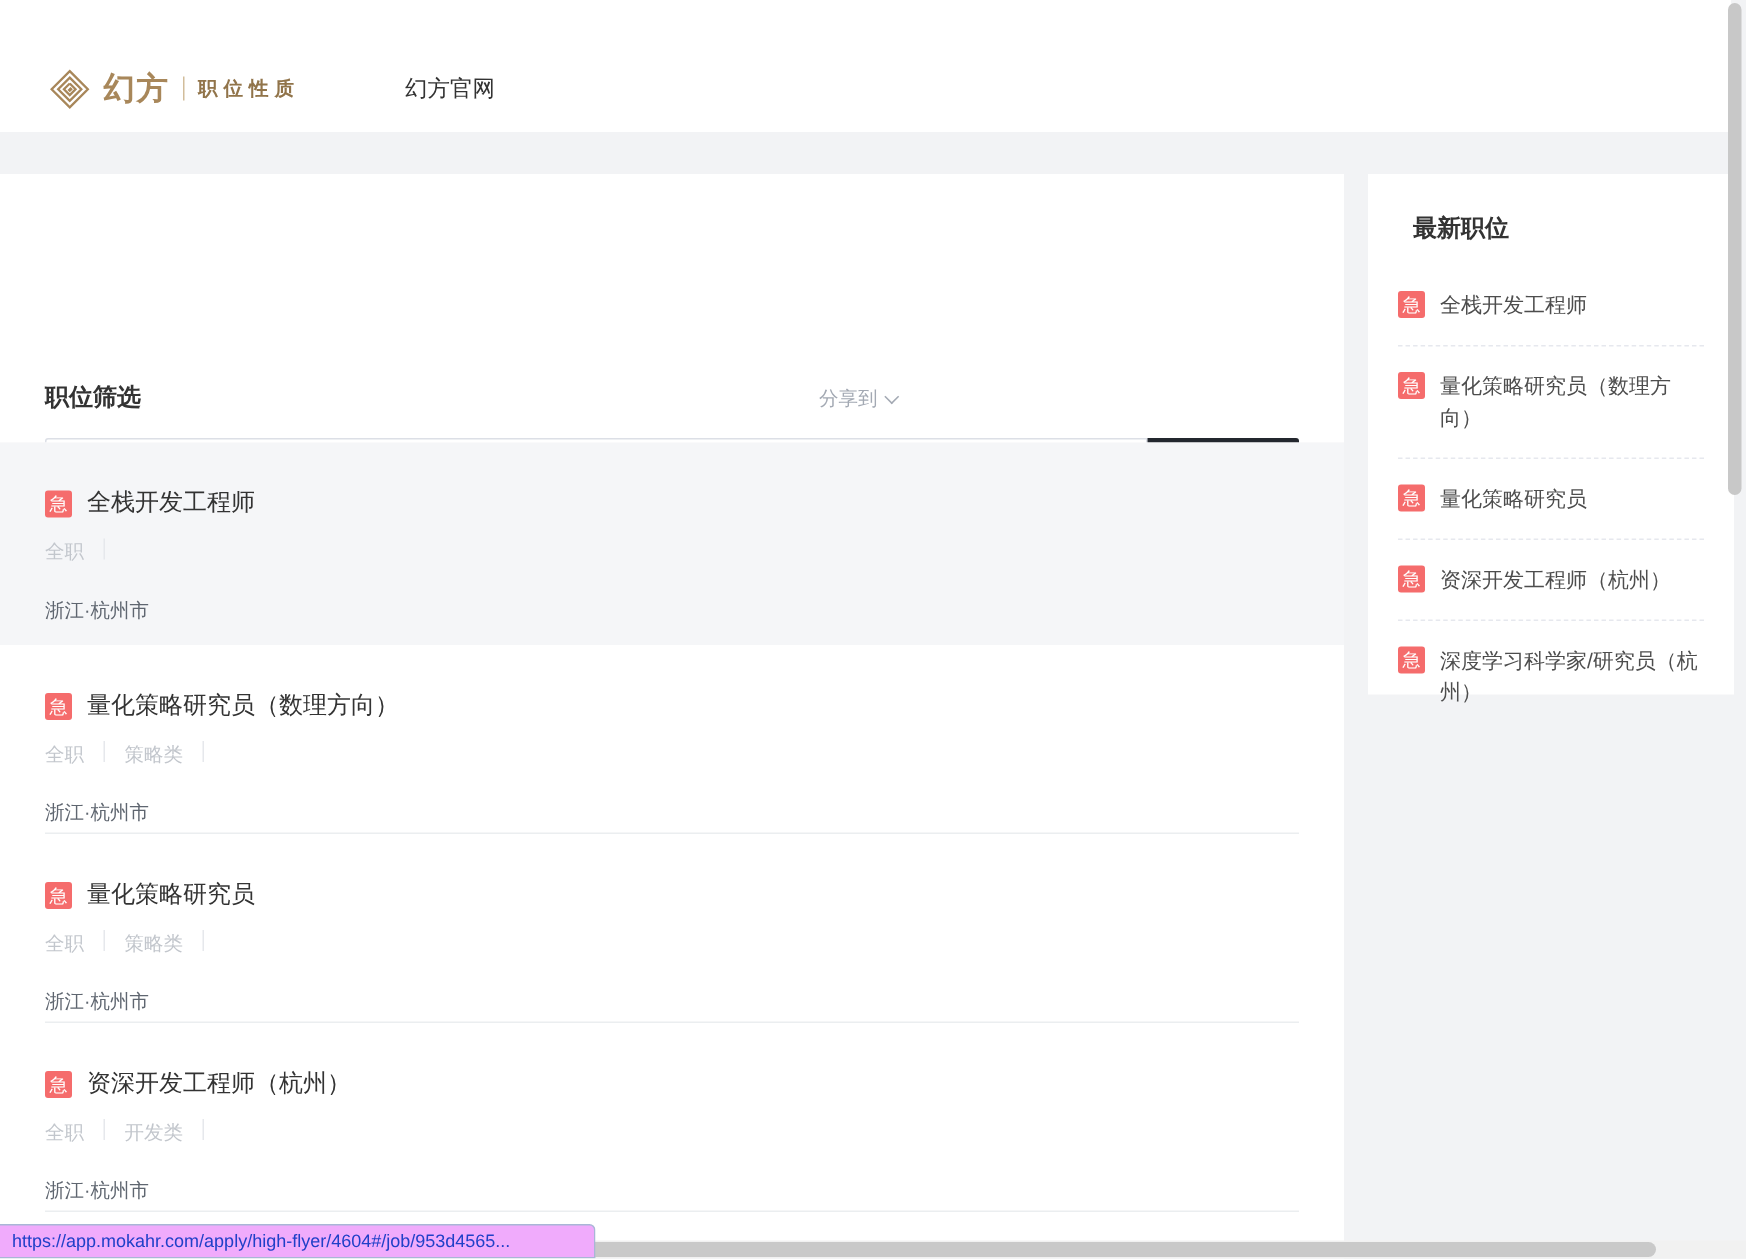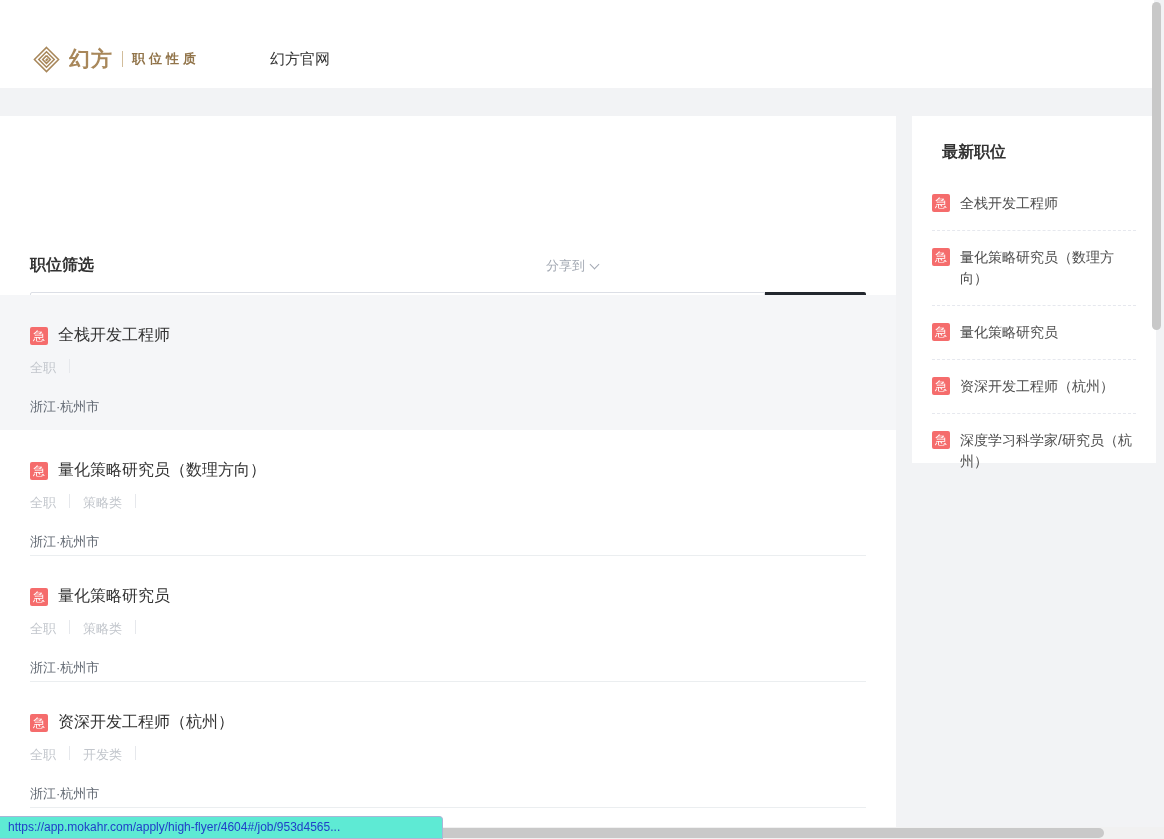--- a/index.html
+++ b/index.html
@@ -110,22 +110,22 @@
     background:#c8c8c8; border-radius:5px; cursor:pointer;
   }
   .h-track { position:absolute; left:0; top:827px; width:1164px; height:12px; background:#f1f1f1; }
   .h-thumb {
     position:absolute; left:2px; top:828px; width:1102px; height:10px;
     background:#c9c9c9; border-radius:5px; cursor:pointer;
   }
 
   
   .status-bubble {
-    position:absolute; left:0; top:816px; width:443px; height:23px;
-    background:#5eead4; border:1px solid #a9b6d6; border-left:none;
+    position:absolute; left:0; top:816px; width:397px; height:23px;
+    background:#f0abfc; border:1px solid #a9b6d6; border-left:none;
     border-radius:0 4px 0 0;
     font-size:12px; color:#2040c8; line-height:21px; padding-left:8px;
     white-space:nowrap; overflow:hidden;
   }
 </style>
 </head>
 <body>
 
 <div id="stage">
 

